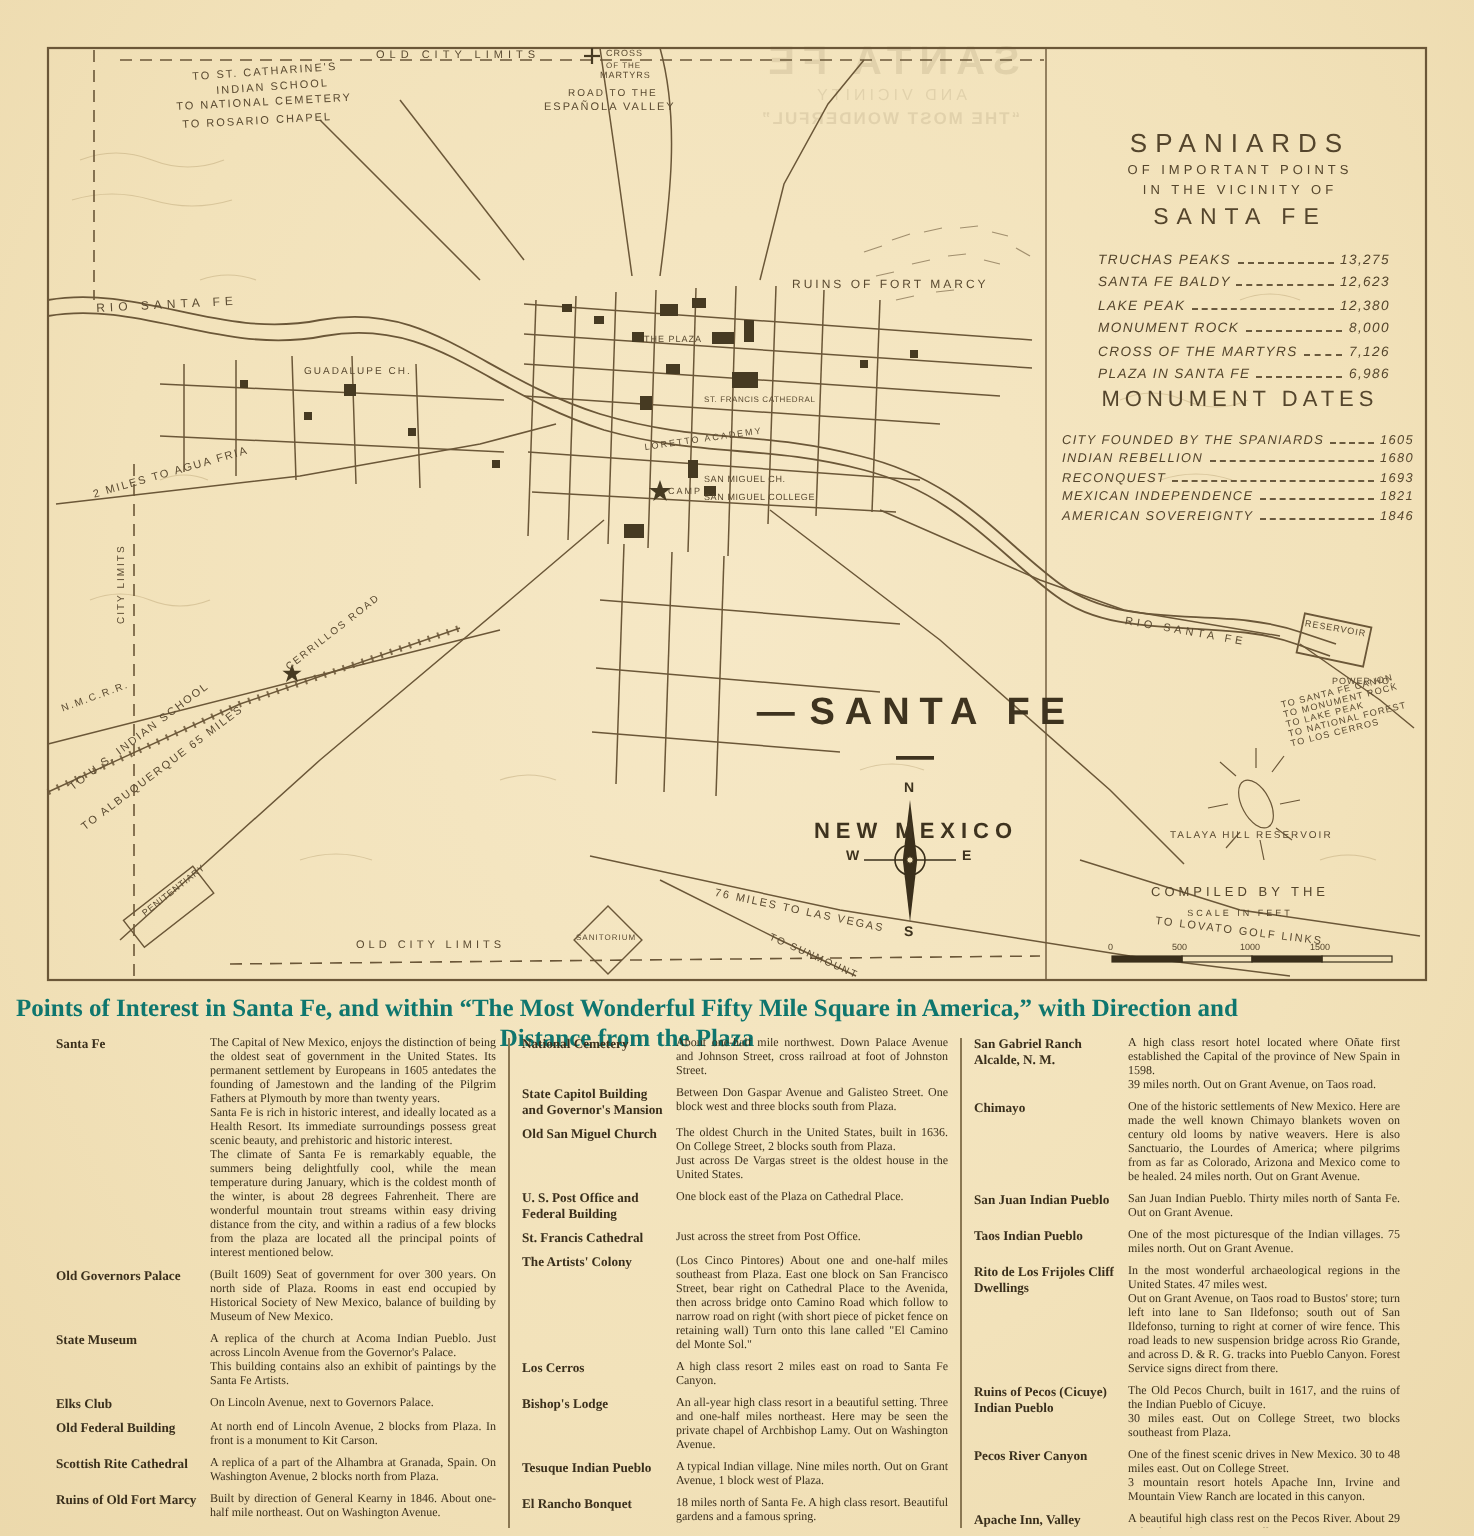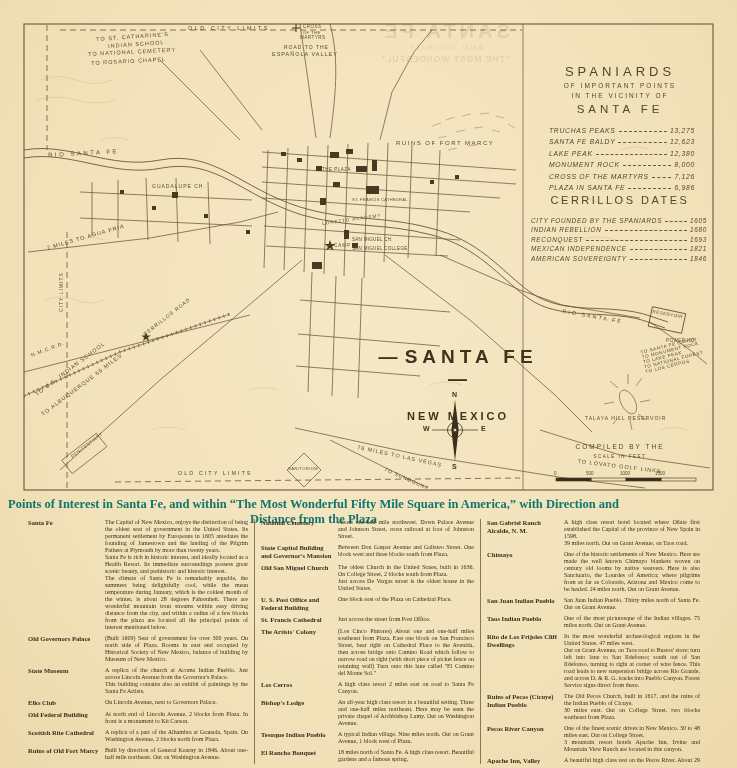--- a/index.html
+++ b/index.html
@@ -302,21 +302,21 @@
         </div>
       <div class="erow">
           <span>PLAZA IN SANTA FE</span>
           <span class="eldr"></span>
           <span>6,986</span>
         </div>
     </div>
   </div>
 
   <div id="dates" class="panel">
-    <div class="ph1" style="font-size:11px;letter-spacing:2.5px">CERRILLOS DATES</div>
+    <div class="ph1" style="font-size:11px;letter-spacing:2.5px">MONUMENT DATES</div>
     <div class="rows">
       <div class="erow">
           <span>CITY FOUNDED BY THE SPANIARDS</span>
           <span class="eldr"></span>
           <span>1605</span>
         </div>
       <div class="erow">
           <span>INDIAN REBELLION</span>
           <span class="eldr"></span>
           <span>1680</span>

